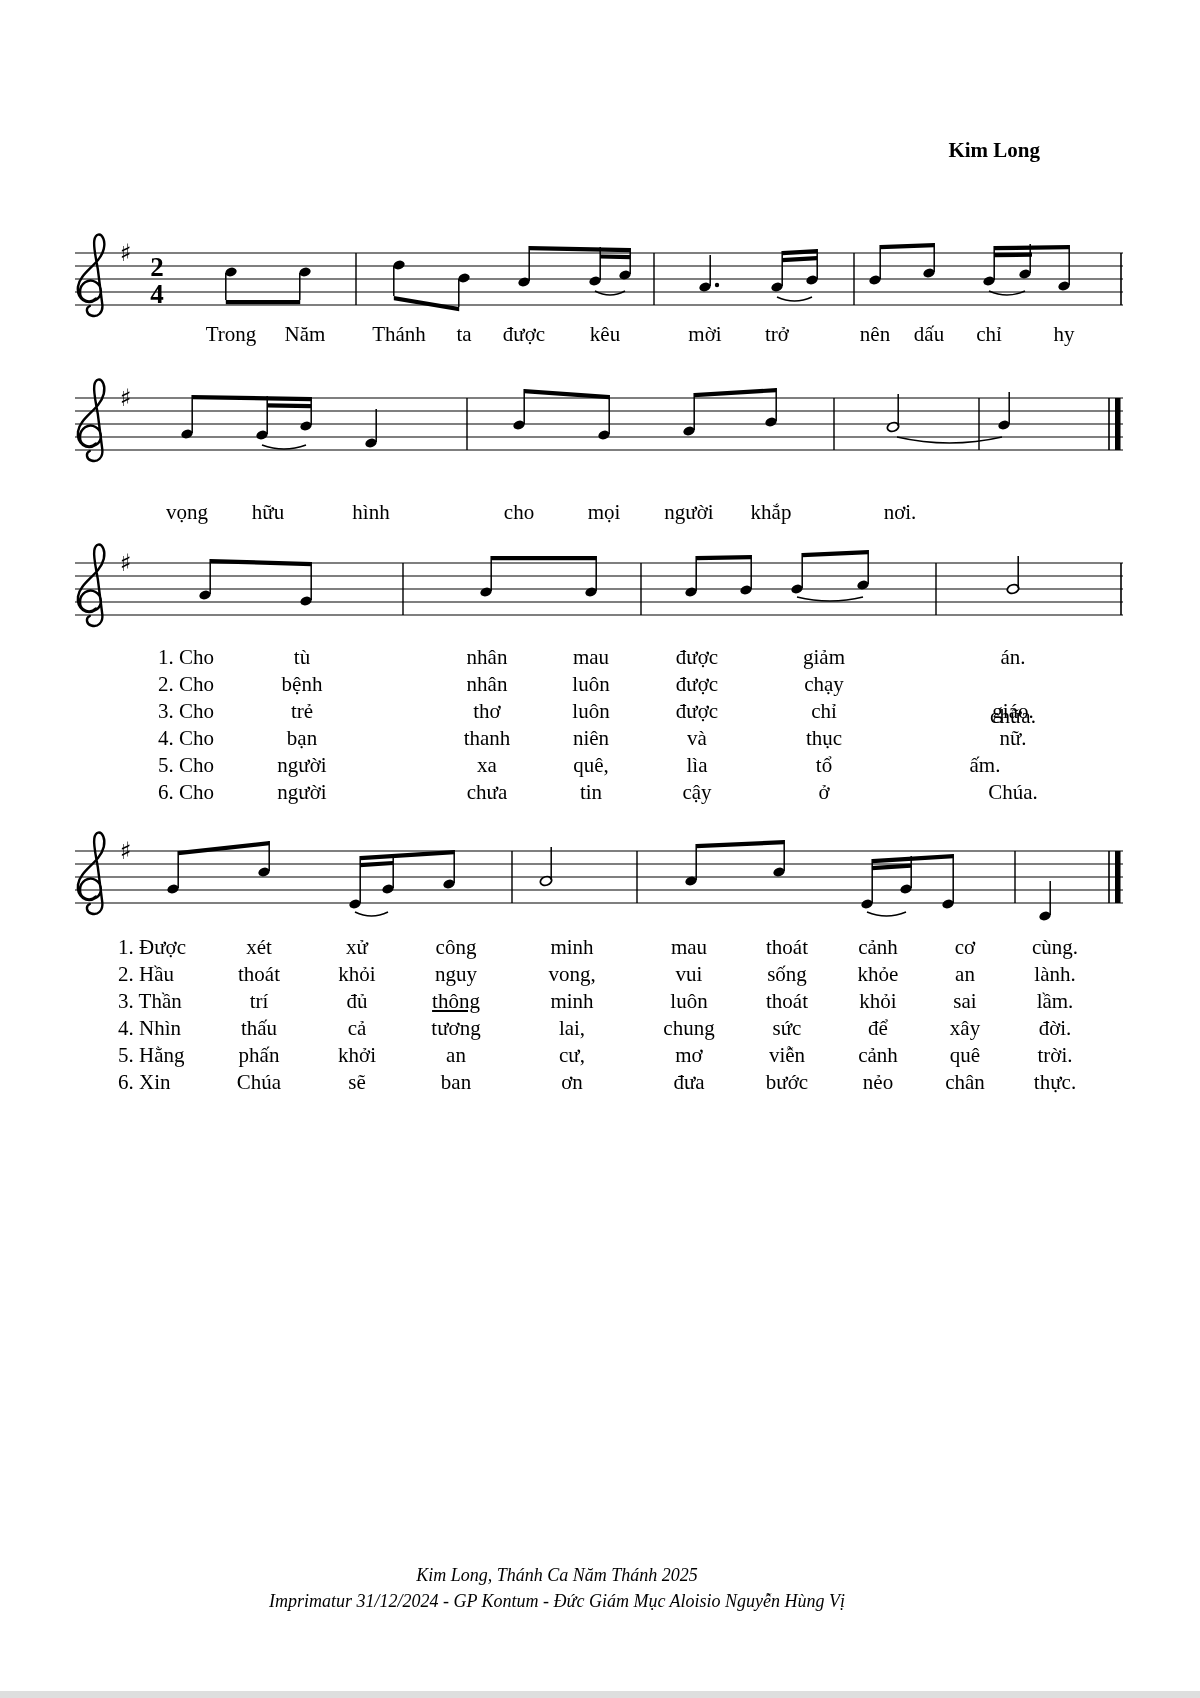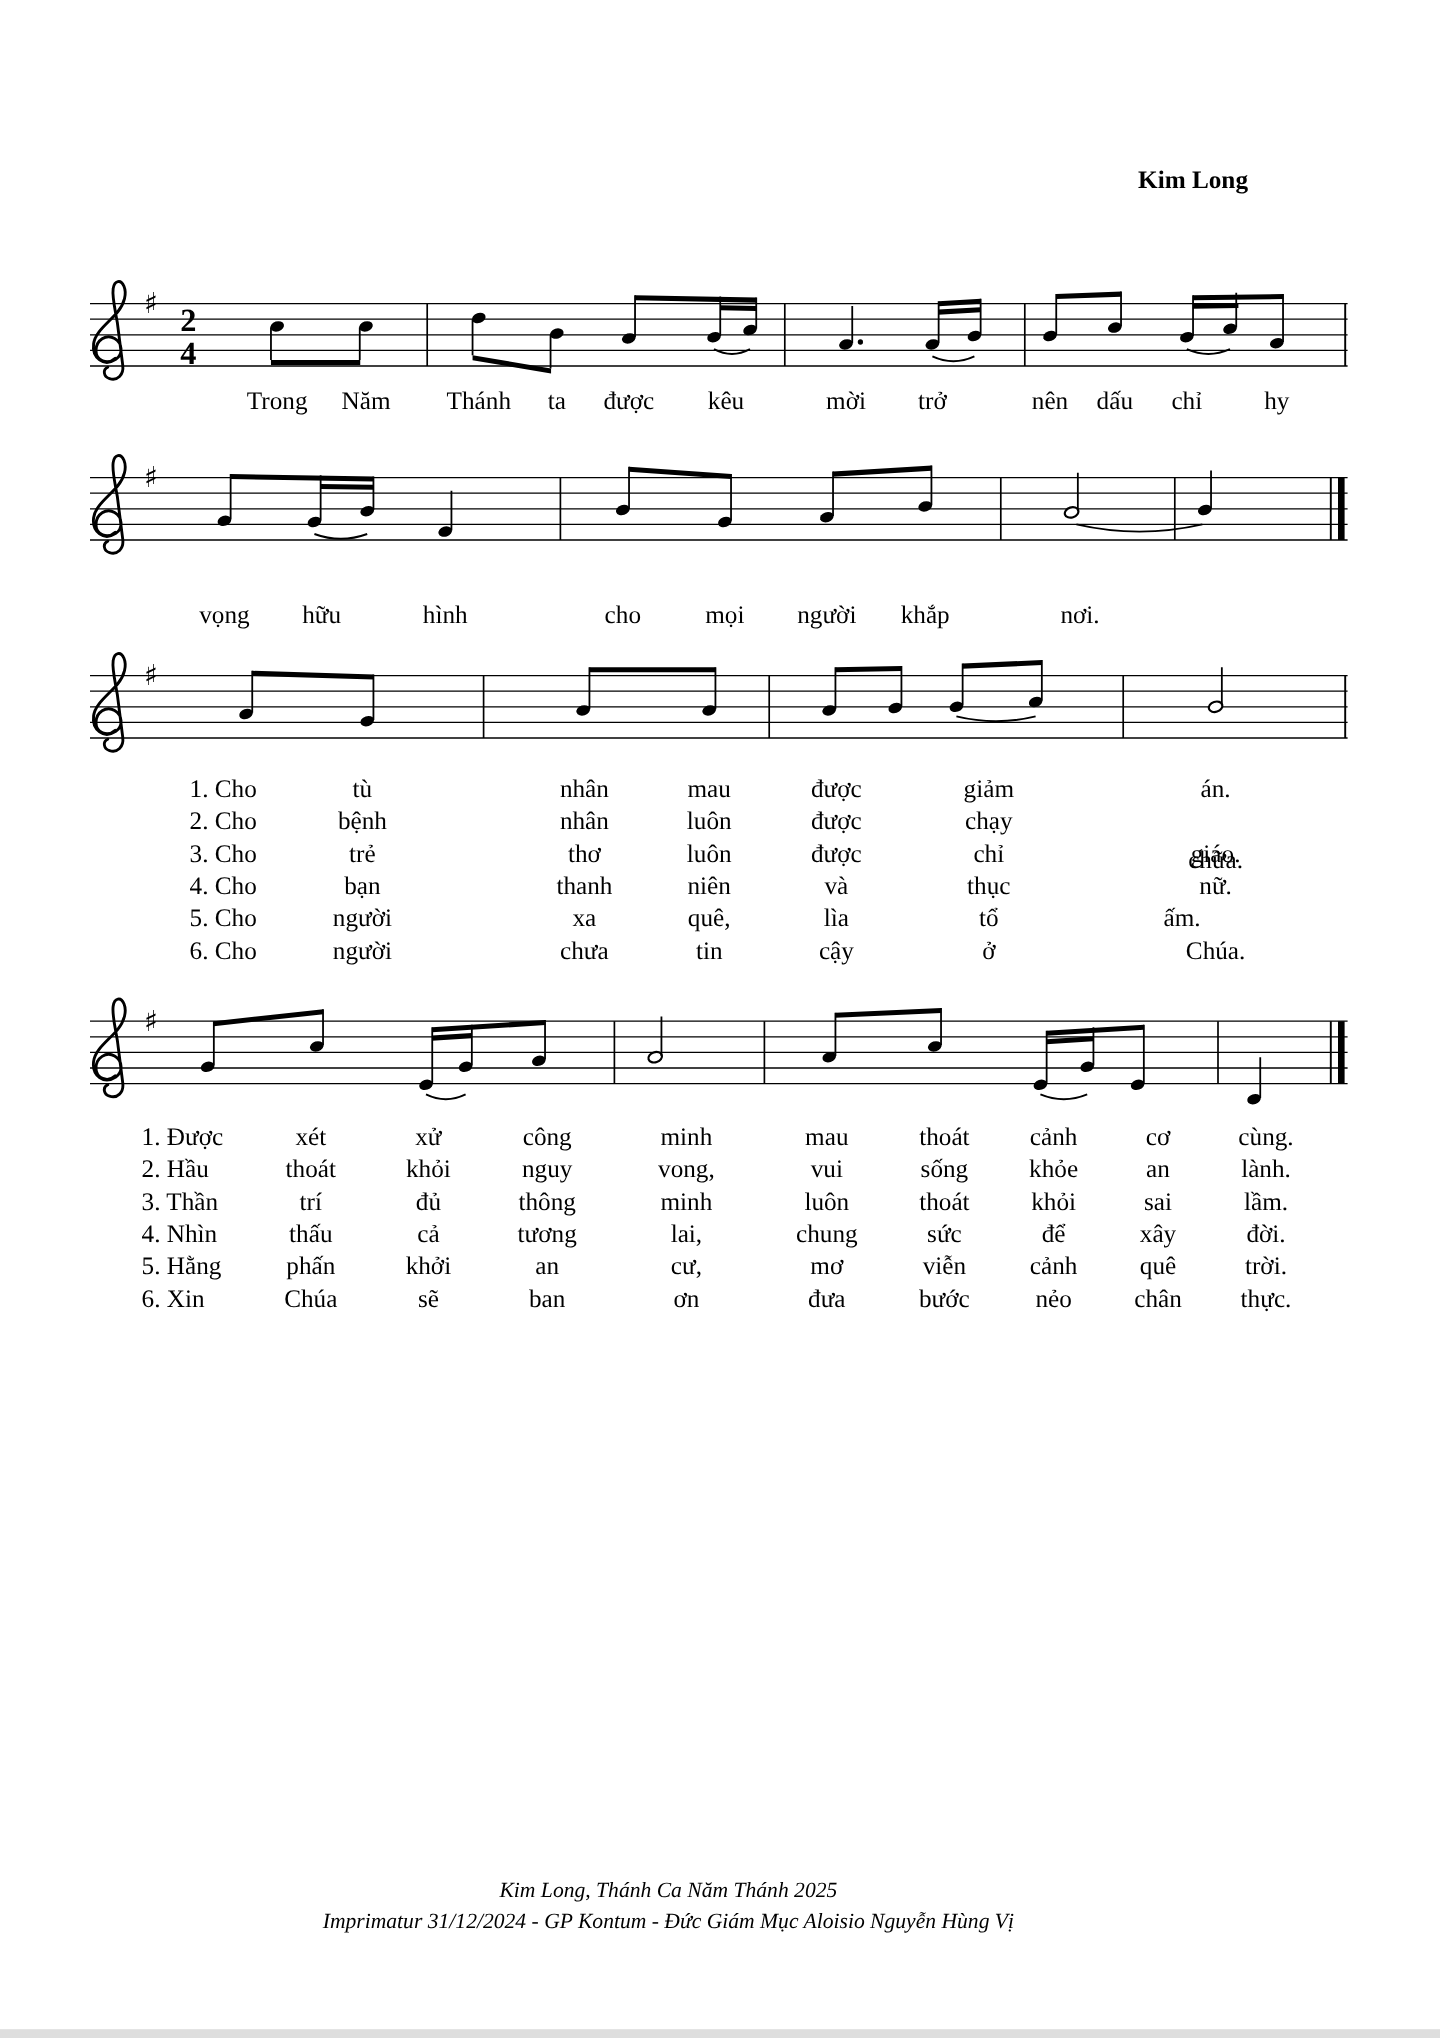--- a/index.html
+++ b/index.html
@@ -407,21 +407,21 @@
           <span class="vword" style="left: 689px;">vui</span>
           <span class="vword" style="left: 787px;">sống</span>
           <span class="vword" style="left: 878px;">khỏe</span>
           <span class="vword" style="left: 965px;">an</span>
           <span class="vword" style="left: 1055px;">lành.</span>
         </div>
         <div class="verserow">
           <span class="vlabel" style="left: 118px;">3. Thần</span>
           <span class="vword" style="left: 259px;">trí</span>
           <span class="vword" style="left: 357px;">đủ</span>
-          <span class="vword" style="left: 456px;">thông</span>
+          <span class="vword" style="left: 456px; text-decoration: underline;">thông</span>
           <span class="vword" style="left: 572px;">minh</span>
           <span class="vword" style="left: 689px;">luôn</span>
           <span class="vword" style="left: 787px;">thoát</span>
           <span class="vword" style="left: 878px;">khỏi</span>
           <span class="vword" style="left: 965px;">sai</span>
           <span class="vword" style="left: 1055px;">lầm.</span>
         </div>
         <div class="verserow">
           <span class="vlabel" style="left: 118px;">4. Nhìn</span>
           <span class="vword" style="left: 259px;">thấu</span>

